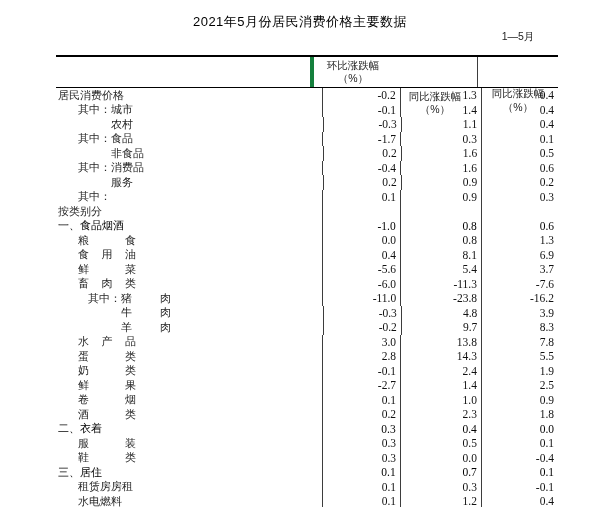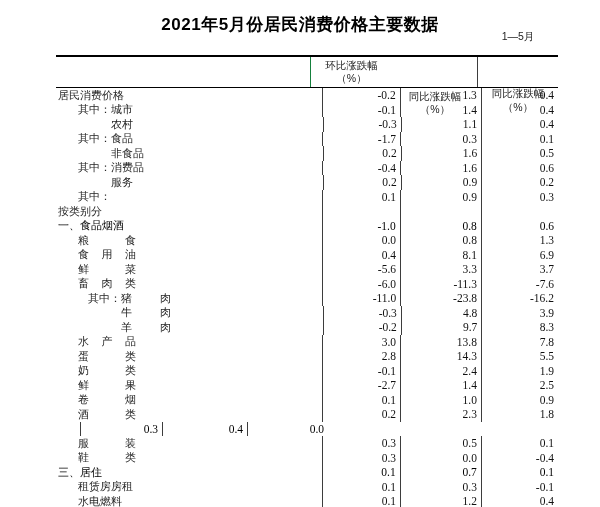--- a/index.html
+++ b/index.html
@@ -3,37 +3,37 @@
 <meta charset="utf-8">
 <style>
   html,body{margin:0;padding:0;}
   body{
     width:600px;height:507px;position:relative;overflow:hidden;
     background:#ffffff;color:#1f1f1f;
     font-family:"Liberation Sans",sans-serif;
   }
   .page-title{
     position:absolute;top:13px;left:0;width:600px;
-    text-align:center;font-size:17px;font-weight:bold;color:#000;
+    text-align:center;font-size:13px;font-weight:normal;color:#000;
     letter-spacing:0.5px;
   }
   .cpi-table{
     position:absolute;left:56px;top:55px;width:502px;
     border-top:2px solid #000;
   }
   .hrow{
     display:flex;height:30px;border-bottom:1px solid #000;
   }
   .hcell{
     box-sizing:border-box;display:flex;flex-direction:column;
     align-items:center;justify-content:center;
     font-size:10.5px;line-height:1.25;color:#222;text-align:center;
   }
   .hc1{width:254px;}
-  .hc2{width:82px;border-left:1px solid #15803d;}
+  .hc2{width:82px;border-left:4px solid #15803d;}
   .hc3{width:85px;border-left:1px solid #3d3d3d;margin-top:46px;}
   .hc4{width:81px;border-left:1px solid #3d3d3d;gap:44px;}
   .tbody{}
   .drow{display:flex;height:14.5px;}
   .lab{
     box-sizing:border-box;width:254px;display:flex;align-items:center;
     font-size:11px;white-space:pre;color:#262626;
   }
   .num{
     box-sizing:border-box;display:flex;align-items:center;justify-content:flex-end;
@@ -144,21 +144,21 @@
   </div>
       <div class="drow">
     <div class="lab ind-l1"><span class="pre"></span><span class="txt jlabel">食用油</span></div>
     <div class="num n2 mom">0.4</div>
     <div class="num n3 yoy">8.1</div>
     <div class="num n4 ytd">6.9</div>
   </div>
       <div class="drow">
     <div class="lab ind-l1"><span class="pre"></span><span class="txt jlabel">鲜菜</span></div>
     <div class="num n2 mom">-5.6</div>
-    <div class="num n3 yoy">3.3</div>
+    <div class="num n3 yoy">5.4</div>
     <div class="num n4 ytd">3.7</div>
   </div>
       <div class="drow">
     <div class="lab ind-l1"><span class="pre"></span><span class="txt jlabel">畜肉类</span></div>
     <div class="num n2 mom">-6.0</div>
     <div class="num n3 yoy">-11.3</div>
     <div class="num n4 ytd">-7.6</div>
   </div>
       <div class="drow">
     <div class="lab ind-l2"><span class="pre">其中：</span><span class="txt jlabel jw-narrow">猪肉</span></div>
@@ -208,20 +208,21 @@
     <div class="num n3 yoy">1.0</div>
     <div class="num n4 ytd">0.9</div>
   </div>
       <div class="drow">
     <div class="lab ind-l1"><span class="pre"></span><span class="txt jlabel">酒类</span></div>
     <div class="num n2 mom">0.2</div>
     <div class="num n3 yoy">2.3</div>
     <div class="num n4 ytd">1.8</div>
   </div>
       <div class="drow bold">
+    <div class="lab ind-l0"><span class="pre"></span><span class="txt">二、衣着</span></div>
     <div class="num n2 mom">0.3</div>
     <div class="num n3 yoy">0.4</div>
     <div class="num n4 ytd">0.0</div>
   </div>
       <div class="drow">
     <div class="lab ind-l1"><span class="pre"></span><span class="txt jlabel">服装</span></div>
     <div class="num n2 mom">0.3</div>
     <div class="num n3 yoy">0.5</div>
     <div class="num n4 ytd">0.1</div>
   </div>

